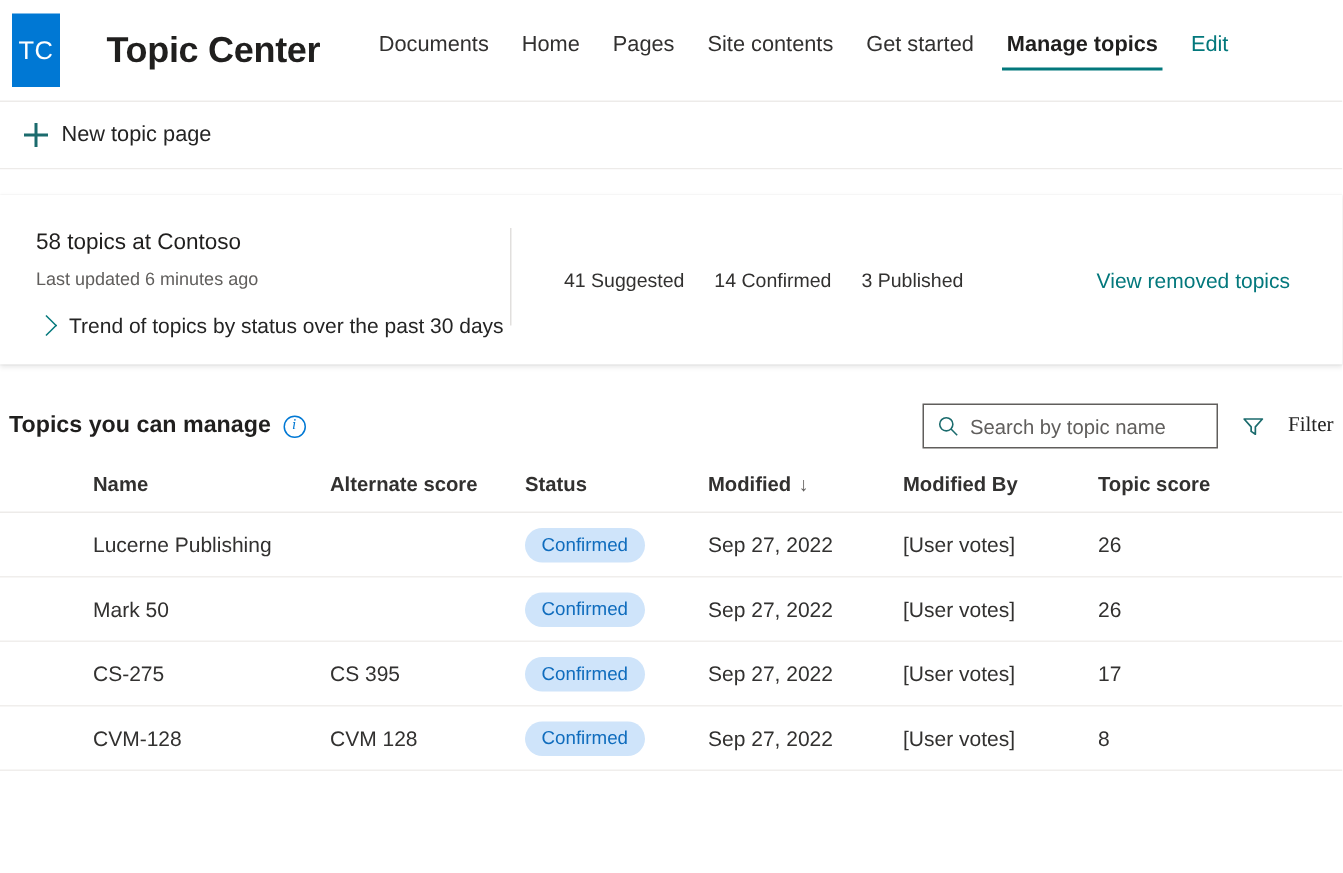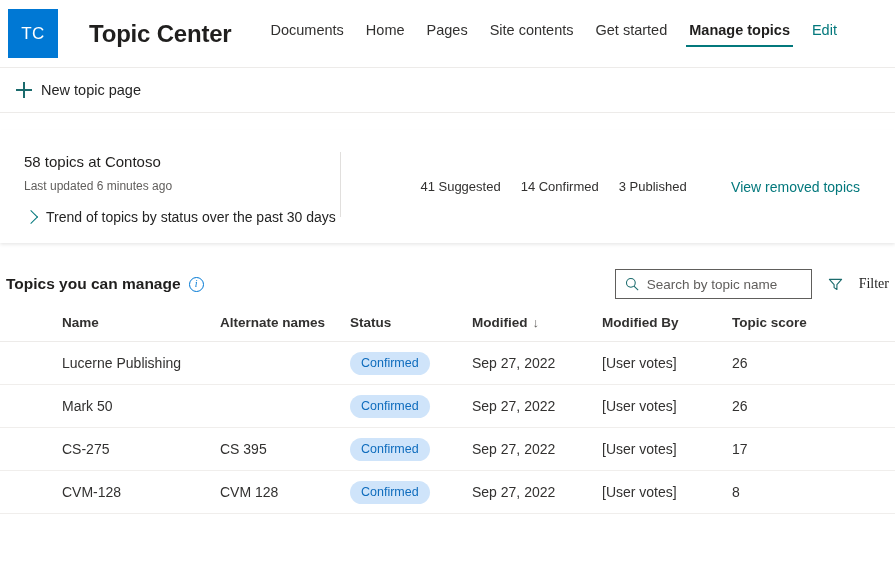--- a/index.html
+++ b/index.html
@@ -18,21 +18,21 @@
   .site-header {
     height: 68px;
     display: flex;
     align-items: center;
     background: #ffffff;
     border-bottom: 1px solid #edebe9;
     padding-left: 6px;
     position: relative;
   }
   .site-logo {
-    width: 50px;
+    width: 32px;
     height: 49px;
     background: #0078d4;
     color: #ffffff;
     display: flex;
     align-items: center;
     justify-content: center;
     font-size: 17px;
     letter-spacing: 0.3px;
     flex: 0 0 auto;
     margin-left: 2px;
@@ -169,21 +169,20 @@
     background: #e1dfdd;
     margin: 22px 0 26px 0;
     flex: 0 0 auto;
   }
   .sc-stats {
     display: flex;
     align-items: center;
     gap: 20px;
     padding-left: 35px;
     flex: 1 1 auto;
-    justify-content: center;
   }
   .stat {
     font-size: 13px;
     color: #323130;
     white-space: nowrap;
   }
   .sc-removed {
     display: flex;
     align-items: center;
     padding-right: 35px;
@@ -380,21 +379,21 @@
         </svg>
         <span>Filter</span>
       </div>
     </div>
   </div>
 
   <table class="topics-table">
     <thead>
       <tr>
         <th class="col-name">Name</th>
-        <th class="col-alt">Alternate names</th>
+        <th class="col-alt">Alternate score</th>
         <th class="col-status">Status</th>
         <th class="col-modified">
           <span>Modified</span><span class="sort-arrow">↓</span>
         </th>
         <th class="col-modby">Modified By</th>
         <th class="col-score">Topic score</th>
       </tr>
     </thead>
     <tbody>
       <tr>

